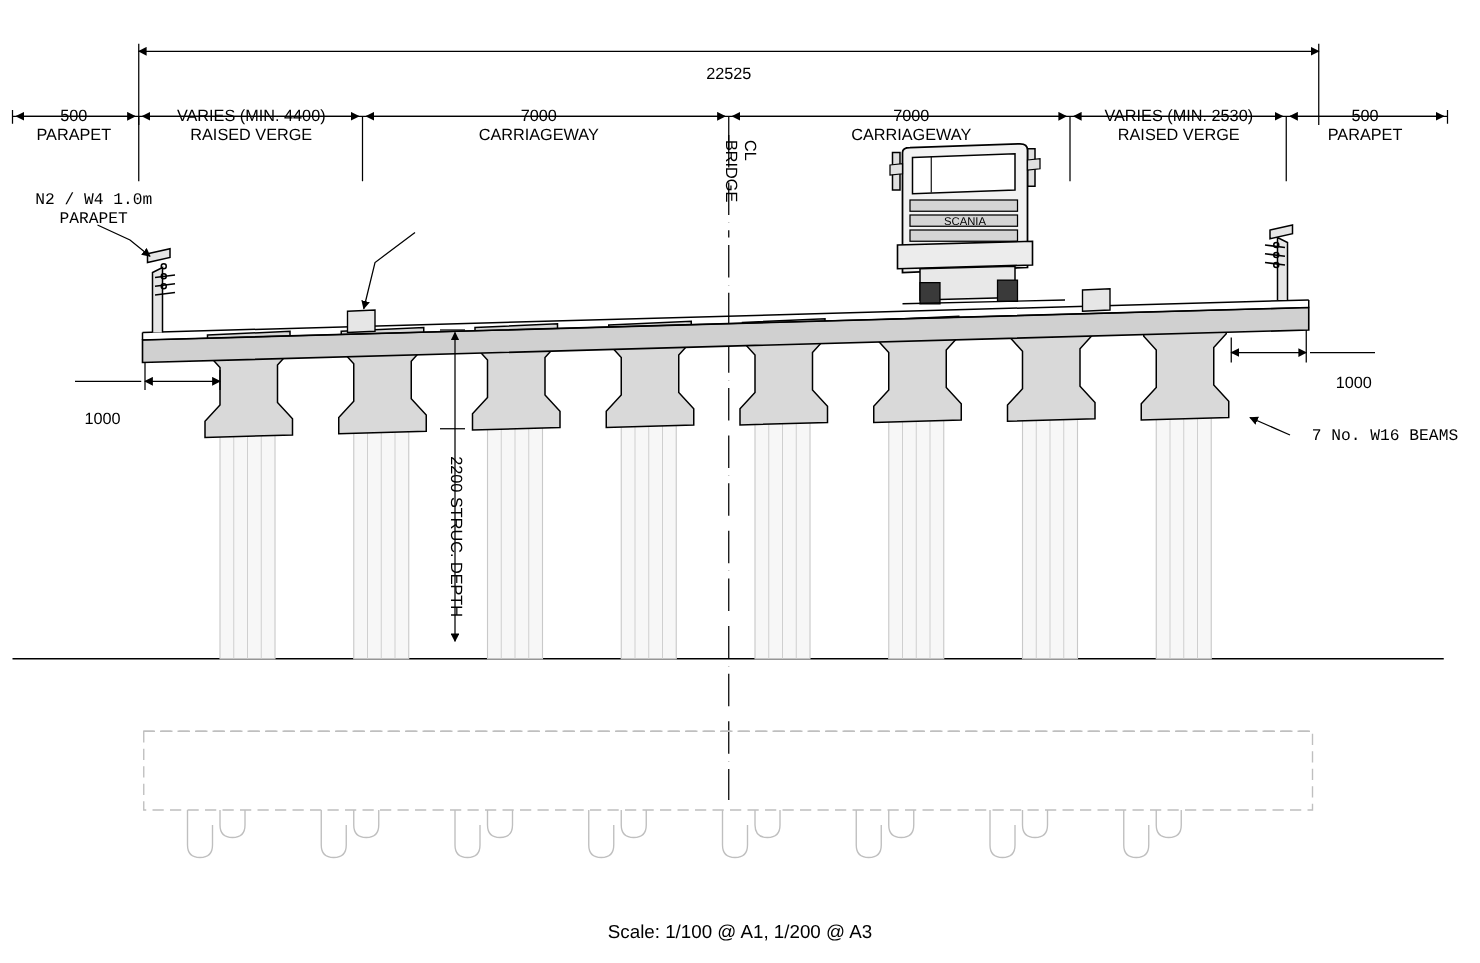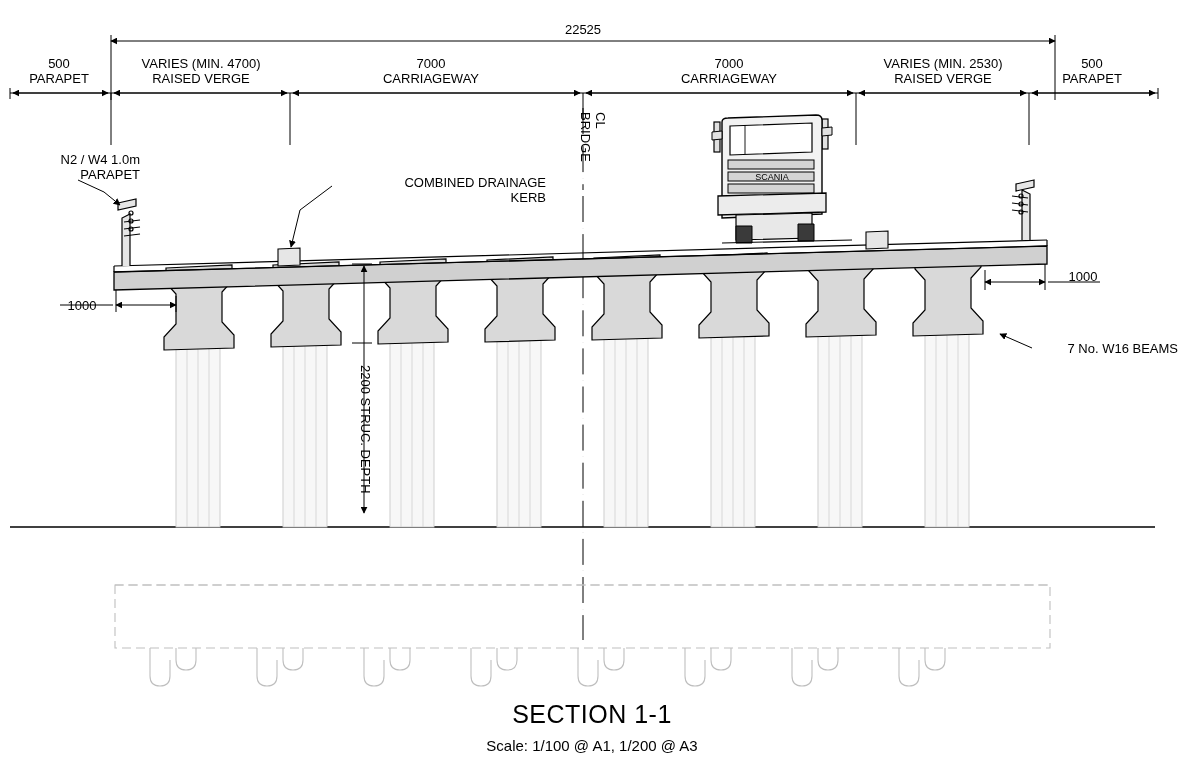--- a/index.html
+++ b/index.html
@@ -26,22 +26,22 @@
     width: 1184px;
     height: 770px;
   }
   .lbl {
     position: absolute;
     font-size: 13px;
     line-height: 15px;
     white-space: pre;
     color: #000;
   }
-  .lbl.center { text-align: center; }
-  .lbl.left { text-align: right; }
+  .lbl.center { text-align: center; margin-top: 29px; }
+  .lbl.left { text-align: center; font-family: Liberation Mono, monospace; }
   .vert {
     position: absolute;
     font-size: 13px;
     line-height: 15px;
     white-space: pre;
     writing-mode: vertical-rl;
     text-orientation: mixed;
   }
   #title {
     position: absolute;
@@ -265,47 +265,44 @@
 
       <path d="M 1032 348 L 1000 334" marker-end="url(#arrow-e)"></path>
     </g>
   </svg>
 
   <div class="lbl center" style="left:533px; top:22px; width:100px;">22525</div>
 
   <div class="lbl center" style="left:17px; top:56px; width:84px;">500</div>
   <div class="lbl center" style="left:17px; top:71px; width:84px;">PARAPET</div>
 
-  <div class="lbl center" style="left:116px; top:56px; width:170px;">VARIES (MIN. 4700)</div>
+  <div class="lbl center" style="left:116px; top:56px; width:170px;">VARIES (MIN. 4400)</div>
   <div class="lbl center" style="left:116px; top:71px; width:170px;">RAISED VERGE</div>
 
   <div class="lbl center" style="left:356px; top:56px; width:150px;">7000</div>
   <div class="lbl center" style="left:356px; top:71px; width:150px;">CARRIAGEWAY</div>
 
   <div class="lbl center" style="left:654px; top:56px; width:150px;">7000</div>
   <div class="lbl center" style="left:654px; top:71px; width:150px;">CARRIAGEWAY</div>
 
   <div class="lbl center" style="left:858px; top:56px; width:170px;">VARIES (MIN. 2530)</div>
   <div class="lbl center" style="left:858px; top:71px; width:170px;">RAISED VERGE</div>
 
   <div class="lbl center" style="left:1050px; top:56px; width:84px;">500</div>
   <div class="lbl center" style="left:1050px; top:71px; width:84px;">PARAPET</div>
 
   <div class="vert" style="left:578px; top:112px; height:90px;">CL
 BRIDGE</div>
 
   <div class="lbl left" style="left:10px; top:152px; width:130px;">N2 / W4 1.0m
 PARAPET</div>
 
-  <div class="lbl left" style="left:336px; top:175px; width:210px;">COMBINED DRAINAGE
-KERB</div>
 
   <div class="lbl left" style="left:1038px; top:341px; width:140px;">7 No. W16 BEAMS</div>
 
   <div class="vert" style="left:358px; top:365px; height:140px;">2200 STRUC. DEPTH</div>
 
   <div class="lbl center" style="left:52px; top:298px; width:60px;">1000</div>
   <div class="lbl center" style="left:1053px; top:269px; width:60px;">1000</div>
 
-  <div id="title" style="top:700px;">SECTION 1-1</div>
   <div id="subtitle" style="top:737px;">Scale: 1/100 @ A1, 1/200 @ A3</div>
 
 </div>
 
 </body></html>

